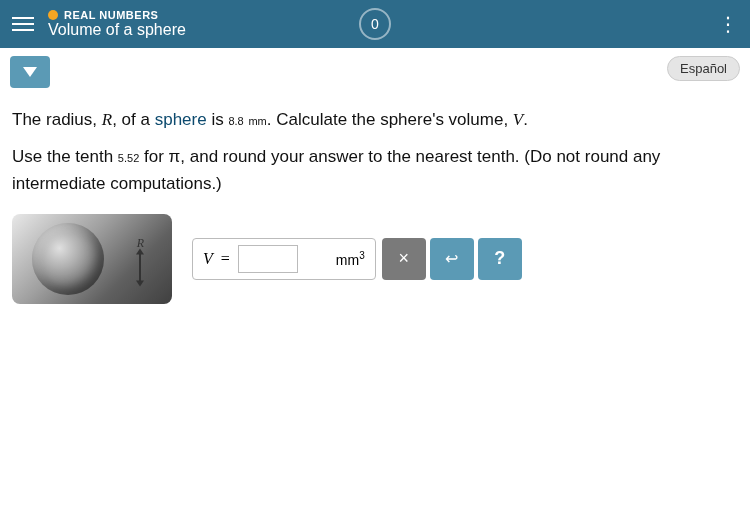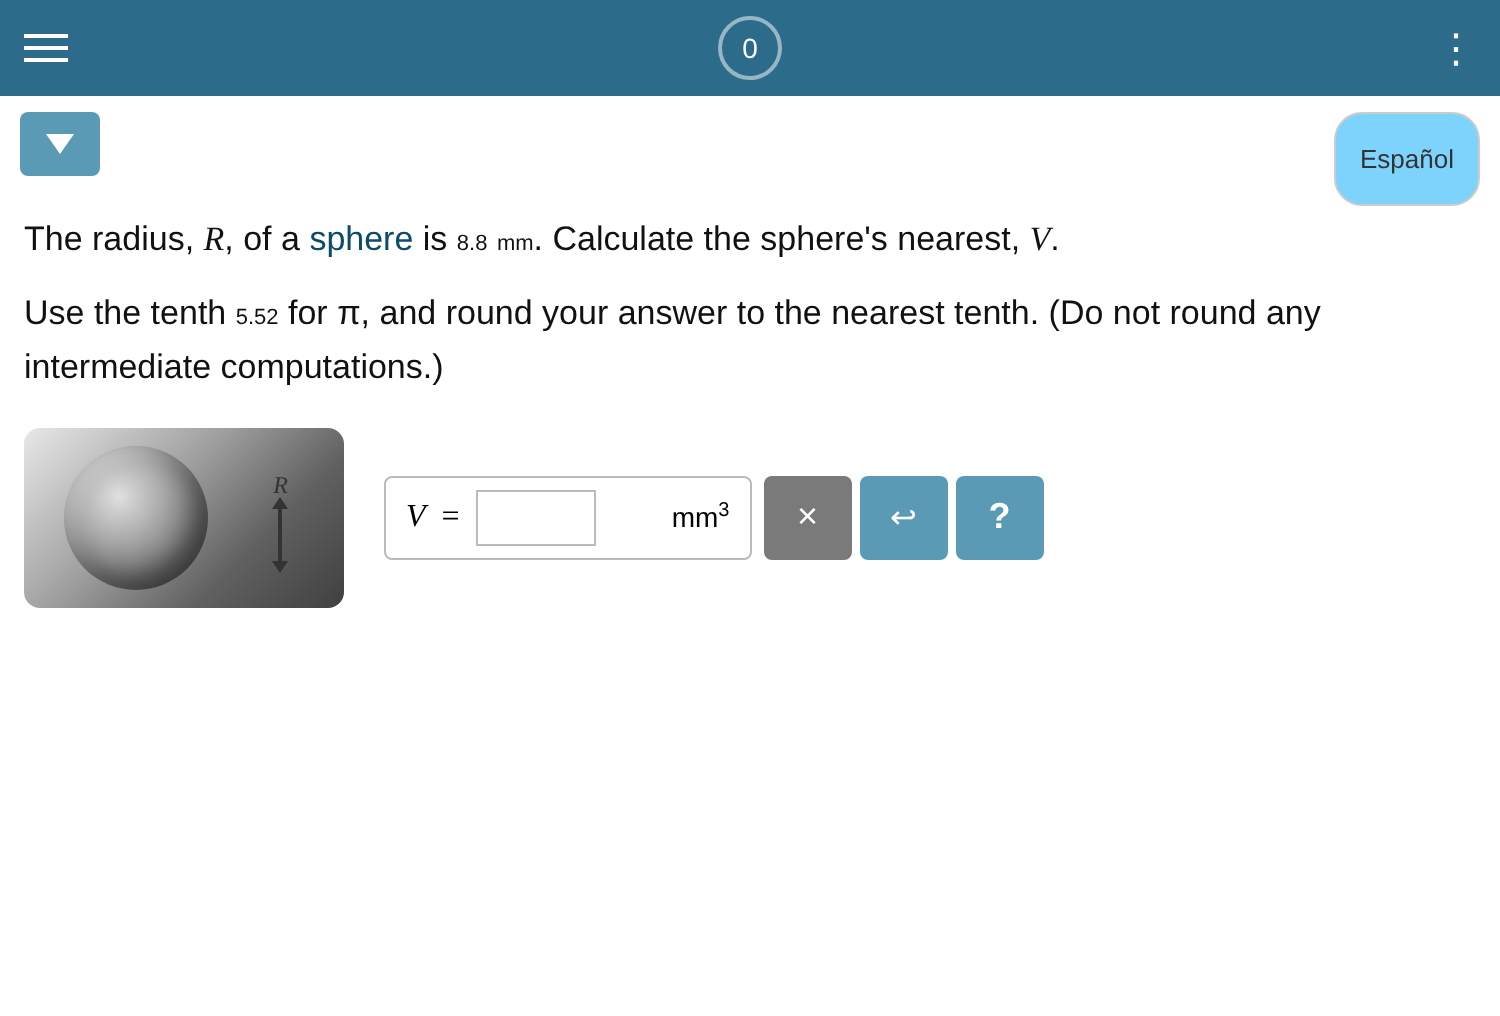--- a/index.html
+++ b/index.html
@@ -107,24 +107,24 @@
     }
     .dropdown-btn svg {
       fill: #fff;
     }
 
     
     .espanol-btn {
       position: absolute;
       top: 56px;
       right: 10px;
-      background: #7dd3fc;
+      background: #e5e5e5;
       border: 1px solid #ccc;
       border-radius: 14px;
-      padding: 15px 12px;
+      padding: 4px 12px;
       font-family: Arial, sans-serif;
       font-size: 13px;
       color: #333;
       cursor: pointer;
     }
 
     
     .content {
       padding: 10px 12px 10px 12px;
       position: relative;
@@ -314,39 +314,46 @@
   </style>
 </head>
 <body>
 
 <div class="top-bar">
   <div class="hamburger-icon">
     <span></span>
     <span></span>
     <span></span>
   </div>
+  <div class="title-group">
+    <div class="real-numbers-label">
+      <span class="orange-dot"></span>
+      <span>REAL NUMBERS</span>
+    </div>
+    <div class="page-title">Volume of a sphere</div>
+  </div>
   <div class="center-circle">
     <span>0</span>
   </div>
   <div class="dots-icon">⋮</div>
 </div>
 
 <div class="dropdown-row">
   <button class="dropdown-btn">
     <svg width="14" height="10" viewBox="0 0 14 10">
       <polygon points="0,0 14,0 7,10" fill="#fff"></polygon>
     </svg>
   </button>
 </div>
 
 <button class="espanol-btn">Español</button>
 
 <div class="content">
   <div class="problem-text">
-    <span>The radius, </span><span class="math-var">R</span><span>, of a </span><a class="sphere-link">sphere</a><span> is </span><span class="small-num">8.8</span> <span class="small-num">mm</span><span>. Calculate the sphere's nearest, </span><span class="math-var">V</span><span>.</span>
+    <span>The radius, </span><span class="math-var">R</span><span>, of a </span><a class="sphere-link">sphere</a><span> is </span><span class="small-num">8.8</span> <span class="small-num">mm</span><span>. Calculate the sphere's volume, </span><span class="math-var">V</span><span>.</span>
   </div>
 
   <div class="instruction-text">
     <span>Use the tenth </span><span class="small-num">5.52</span><span> for </span><span>π</span><span>, and round your answer to the nearest tenth. (Do not round any intermediate computations.)</span>
   </div>
 
   <div class="answer-row">
 
     <div class="sphere-image">
       <div class="sphere-ball"></div>

